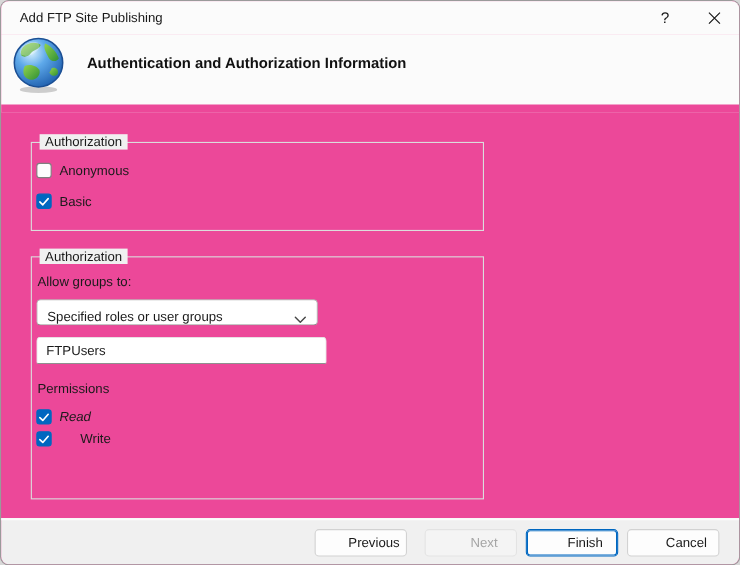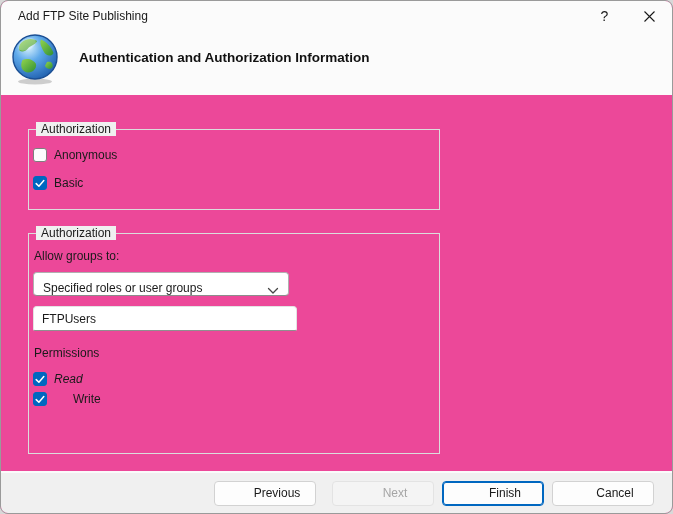--- a/index.html
+++ b/index.html
@@ -88,21 +88,21 @@
   }
   
   .footer {
     position:absolute; left:0; right:0; bottom:0; height:40px;
     background:#f0f0f0;
     border-top:2px solid #fbfbfb;
     display:flex; align-items:center; justify-content:flex-end;
     gap:8px; padding-right:18px;
   }
   .btn {
-    width:102px; height:25px; box-sizing:border-box;
+    width:84px; height:25px; box-sizing:border-box;
     background:#fdfdfd;
     border:1px solid #d2d2d2; border-radius:4px;
     font-size:12px; font-family:"Liberation Sans", sans-serif;
     color:#1a1a1a;
     display:flex; align-items:center; justify-content:center;
     cursor:default;
     padding-left:30px;
   }
   .btn-previous { margin-right:8px; }
   .btn-disabled { background:#f4f4f4; border-color:#e3e3e3; color:#a5a5a5; }

